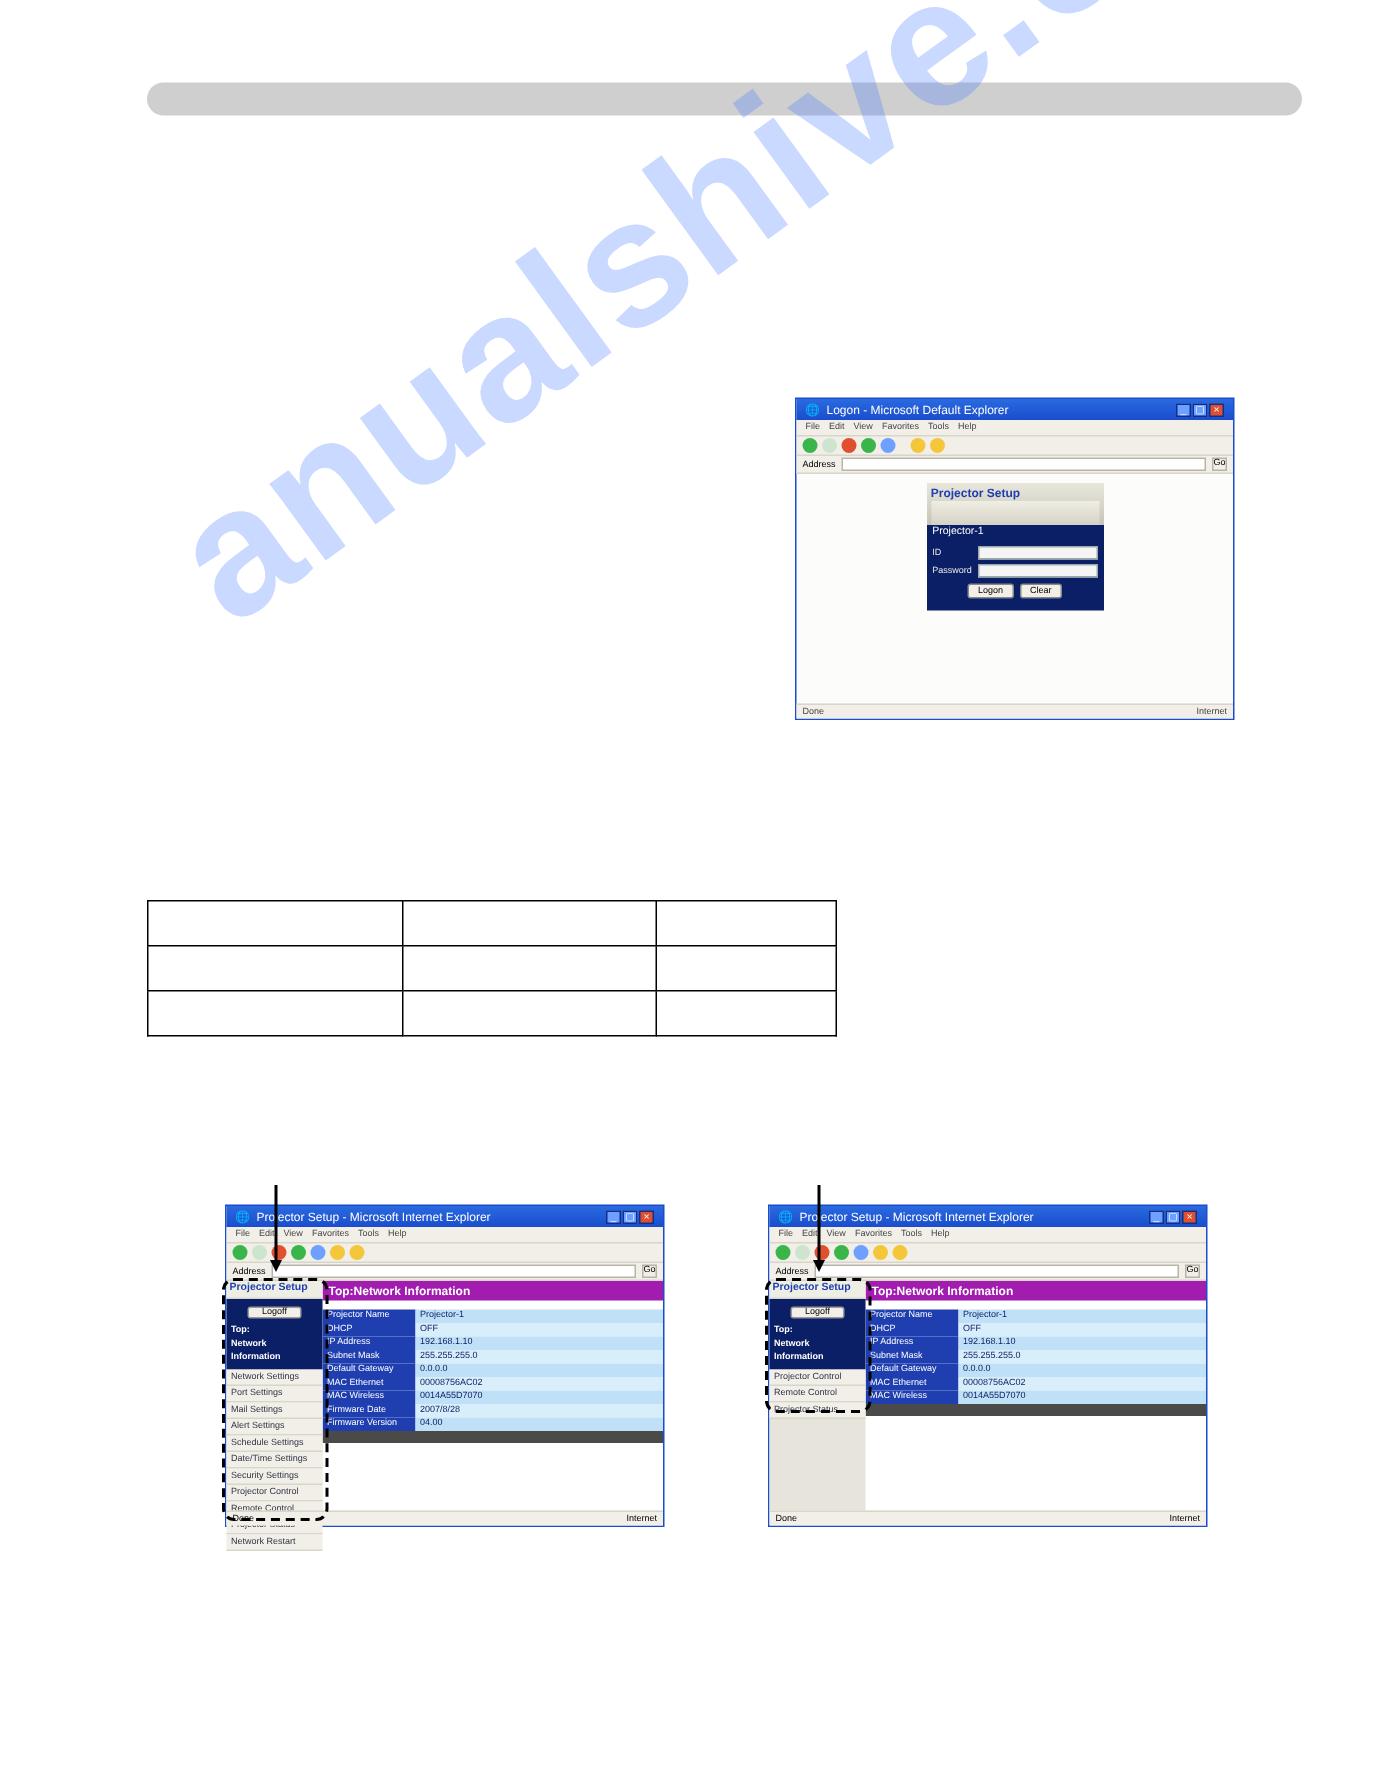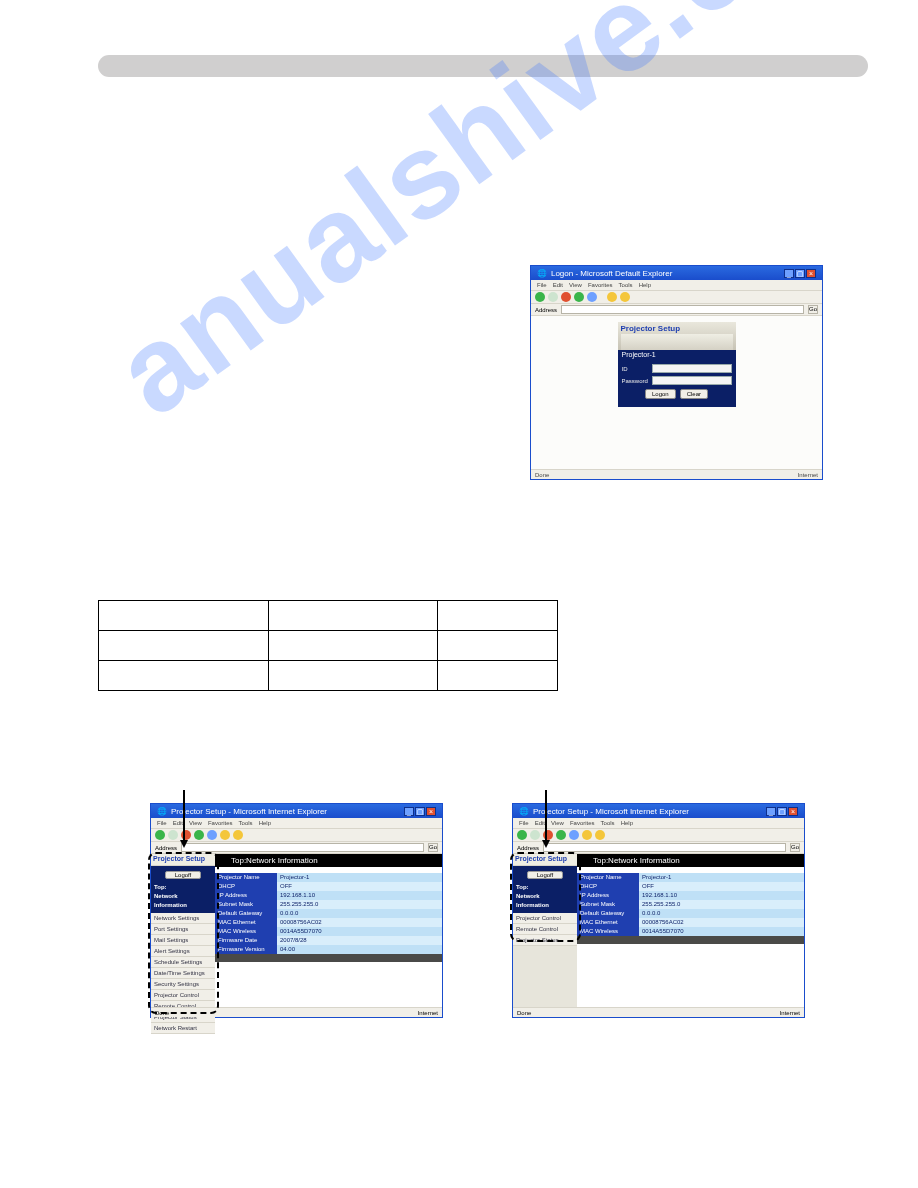--- a/index.html
+++ b/index.html
@@ -84,21 +84,21 @@
   .side-logo { height:12px; color:#1f3fb0; font-weight:bold; font-size:7px; padding:1px 2px; background:#efeee4; border-bottom:1px solid #d8d5ca;}
   .side-block { background:#0b1f66; color:#fff; padding:3px; }
   .logoff-btn { display:block; background:#f1efe8; color:#000; border:1px solid #999; font-size:6px; padding:0 4px; margin:2px auto 4px; width:36px; text-align:center; border-radius:2px;}
   .side-block .sel { font-weight:bold; line-height:9px;}
   .side-item { padding:2px 3px; border-bottom:1px solid #d8d5ca; color:#334; background:#f1efe8; }
   .dash-border {
     position:absolute; border:2px dashed #000; border-radius:8px; pointer-events:none;
   }
 
   .main2 { flex:1; background:#fff; font-size:6px; }
-  .main2-title { background:#000000; color:#fff; font-weight:normal; font-size:8px; padding:2px 16px;}
+  .main2-title { background:#a21caf; color:#fff; font-weight:bold; font-size:8px; padding:2px 4px;}
   .info-row { display:flex; height:9px; line-height:9px;}
   .info-row .k { width:62px; background:#1f3fb0; color:#fff; padding-left:3px;}
   .info-row .v { flex:1; background:#bfe0f6; padding-left:3px; color:#0b1f66;}
   .info-row.alt .v { background:#d9eefb; }
   .bar-dark { height:8px; background:#4a4a48; }
 </style>
 </head>
 <body>
 <div class="page">
 

